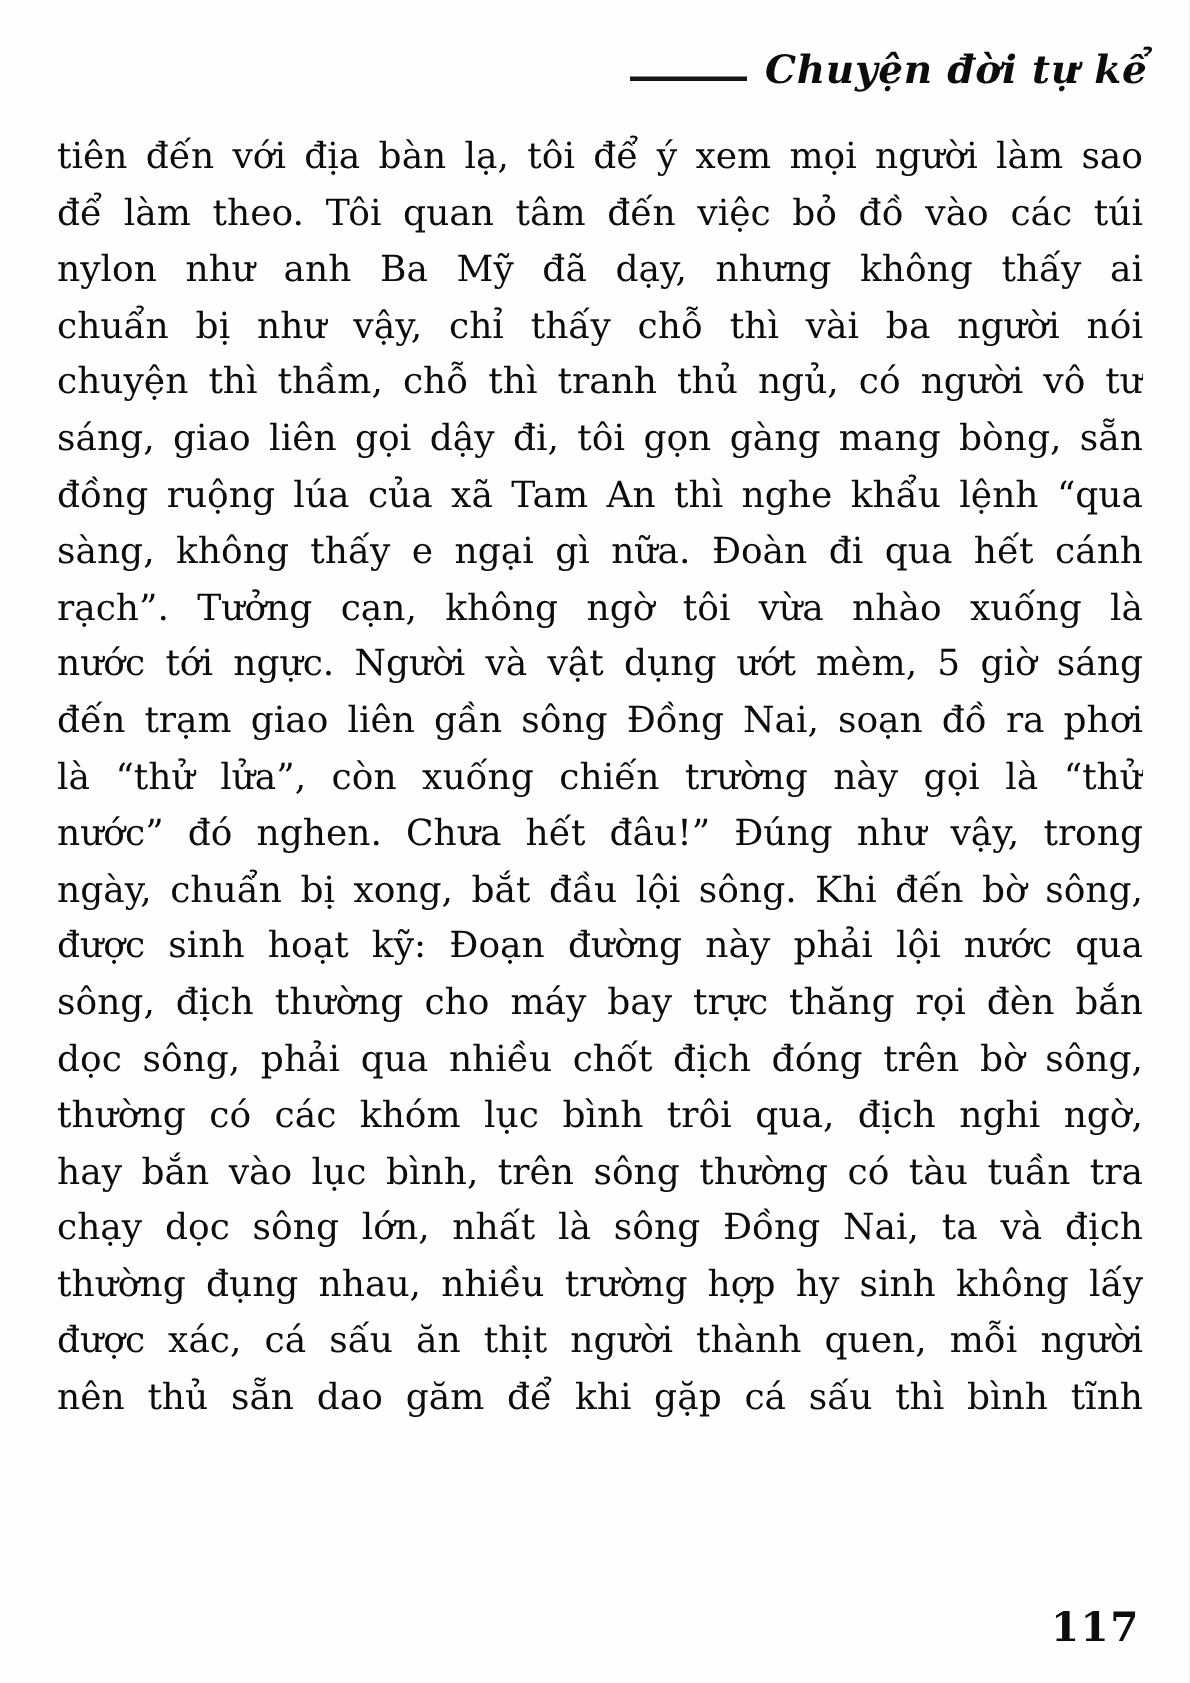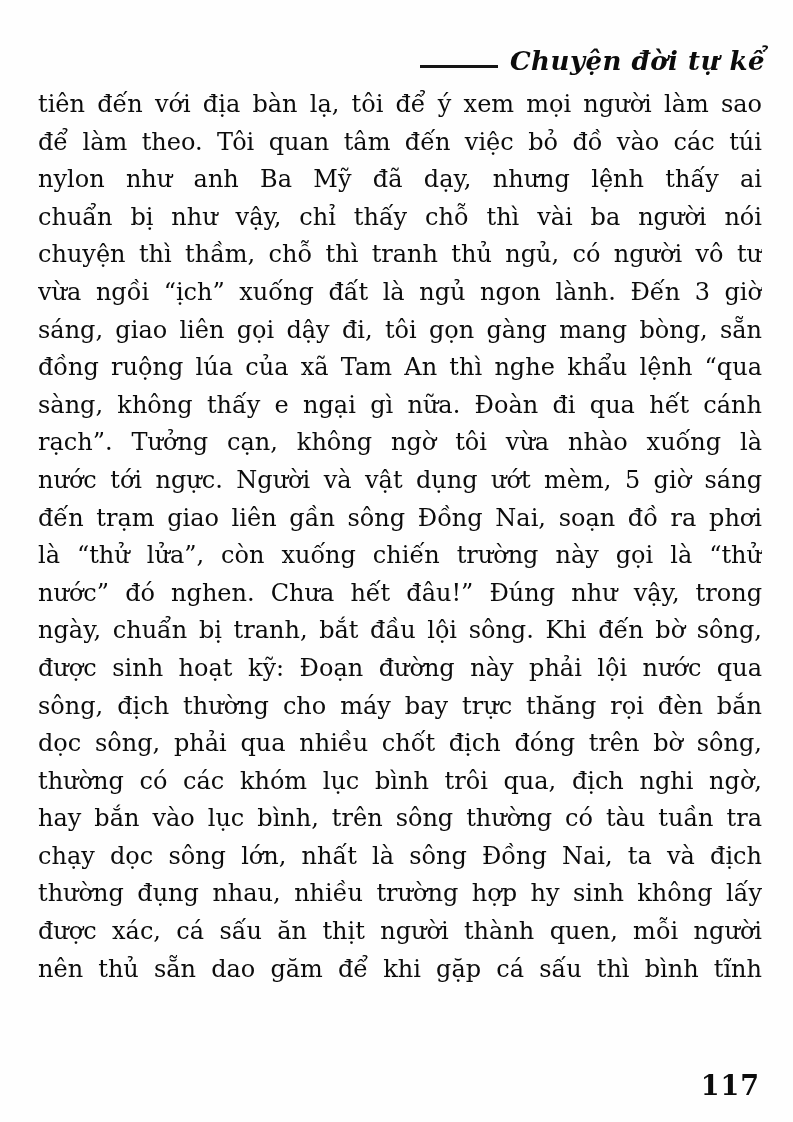--- a/index.html
+++ b/index.html
@@ -11,21 +11,21 @@
     position: relative;
     width: 793px;
     height: 1122px;
     background: #fefefe;
     font-family: "DejaVu Serif", serif;
     color: #0c0c0c;
     overflow: hidden;
   }
   .running-header {
     position: absolute;
-    top: 46px;
+    top: 32px;
     right: 28px;
     display: flex;
     align-items: center;
     gap: 12px;
     justify-content: space-between;
   }
   .header-rule {
     width: 78px;
     height: 3px;
     background: #151515;
@@ -66,33 +66,32 @@
 <div class="page">
 
   <div class="running-header">
     <div class="header-rule"></div>
     <div class="header-title">Chuyện đời tự kể</div>
   </div>
 
   <div class="body-text">
     <div class="text-line">tiên đến với địa bàn lạ, tôi để ý xem mọi người làm sao</div>
     <div class="text-line">để làm theo. Tôi quan tâm đến việc bỏ đồ vào các túi</div>
-    <div class="text-line">nylon như anh Ba Mỹ đã dạy, nhưng lệnh thấy ai</div>
+    <div class="text-line">nylon như anh Ba Mỹ đã dạy, nhưng không thấy ai</div>
     <div class="text-line">chuẩn bị như vậy, chỉ thấy chỗ thì vài ba người nói</div>
     <div class="text-line">chuyện thì thầm, chỗ thì tranh thủ ngủ, có người vô tư</div>
-    <div class="text-line">vừa ngồi “ịch” xuống đất là ngủ ngon lành. Đến 3 giờ</div>
     <div class="text-line">sáng, giao liên gọi dậy đi, tôi gọn gàng mang bòng, sẵn</div>
     <div class="text-line">đồng ruộng lúa của xã Tam An thì nghe khẩu lệnh “qua</div>
     <div class="text-line">sàng, không thấy e ngại gì nữa. Đoàn đi qua hết cánh</div>
     <div class="text-line">rạch”. Tưởng cạn, không ngờ tôi vừa nhào xuống là</div>
     <div class="text-line">nước tới ngực. Người và vật dụng ướt mèm, 5 giờ sáng</div>
     <div class="text-line">đến trạm giao liên gần sông Đồng Nai, soạn đồ ra phơi</div>
     <div class="text-line">là “thử lửa”, còn xuống chiến trường này gọi là “thử</div>
     <div class="text-line">nước” đó nghen. Chưa hết đâu!” Đúng như vậy, trong</div>
-    <div class="text-line">ngày, chuẩn bị tranh, bắt đầu lội sông. Khi đến bờ sông,</div>
+    <div class="text-line">ngày, chuẩn bị xong, bắt đầu lội sông. Khi đến bờ sông,</div>
     <div class="text-line">được sinh hoạt kỹ: Đoạn đường này phải lội nước qua</div>
     <div class="text-line">sông, địch thường cho máy bay trực thăng rọi đèn bắn</div>
     <div class="text-line">dọc sông, phải qua nhiều chốt địch đóng trên bờ sông,</div>
     <div class="text-line">thường có các khóm lục bình trôi qua, địch nghi ngờ,</div>
     <div class="text-line">hay bắn vào lục bình, trên sông thường có tàu tuần tra</div>
     <div class="text-line">chạy dọc sông lớn, nhất là sông Đồng Nai, ta và địch</div>
     <div class="text-line">thường đụng nhau, nhiều trường hợp hy sinh không lấy</div>
     <div class="text-line">được xác, cá sấu ăn thịt người thành quen, mỗi người</div>
     <div class="text-line">nên thủ sẵn dao găm để khi gặp cá sấu thì bình tĩnh</div>
   </div>

